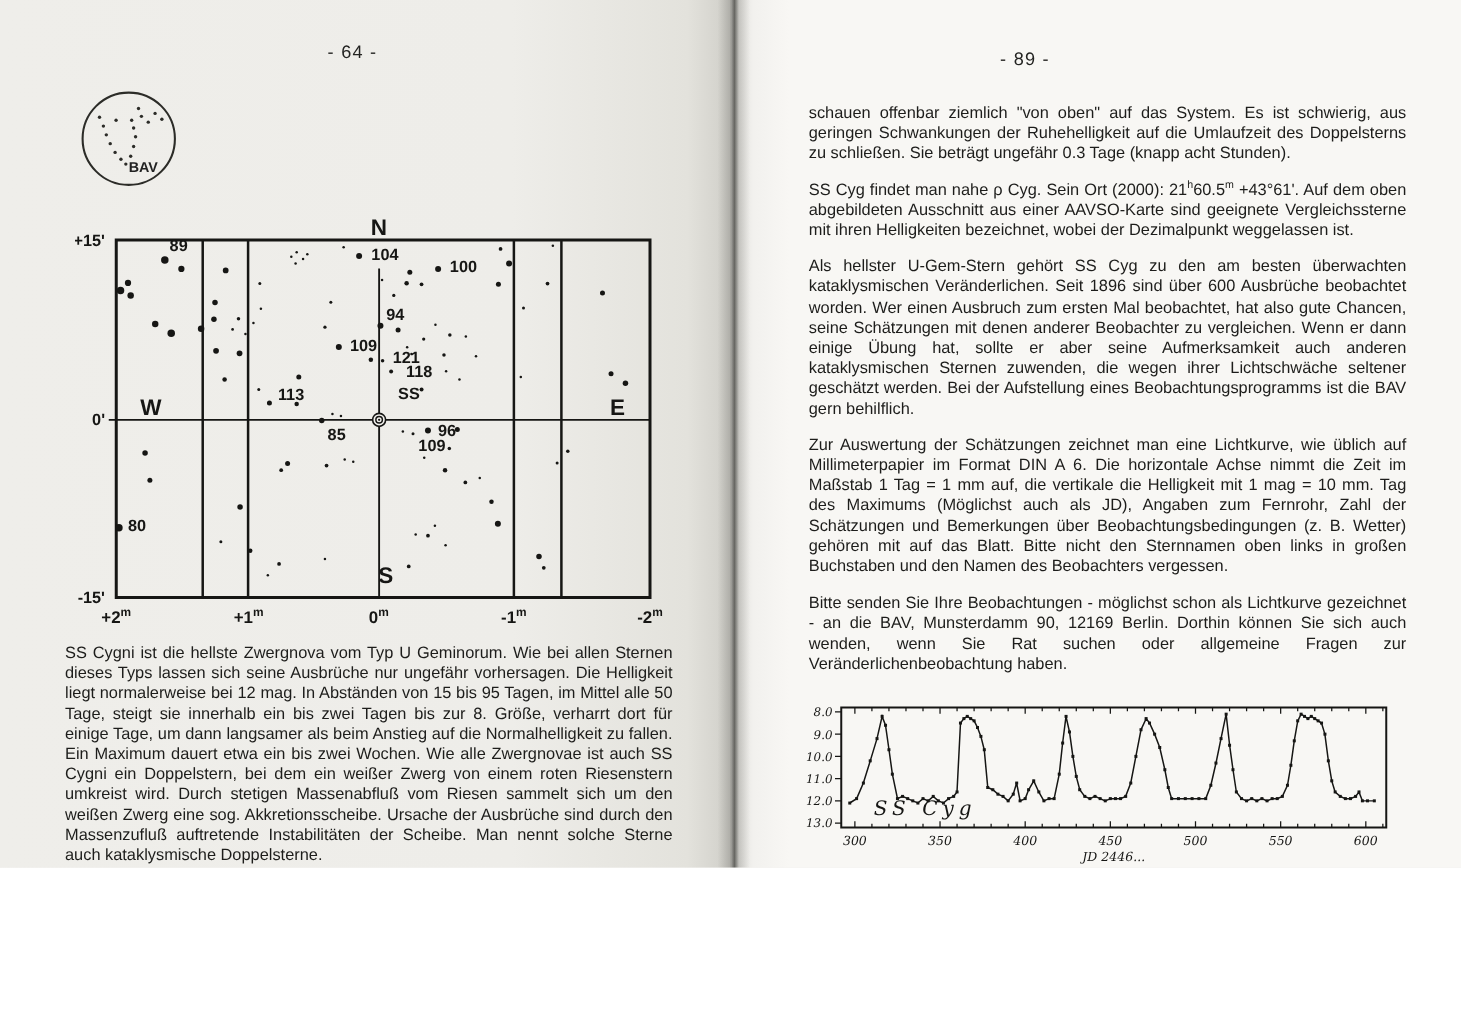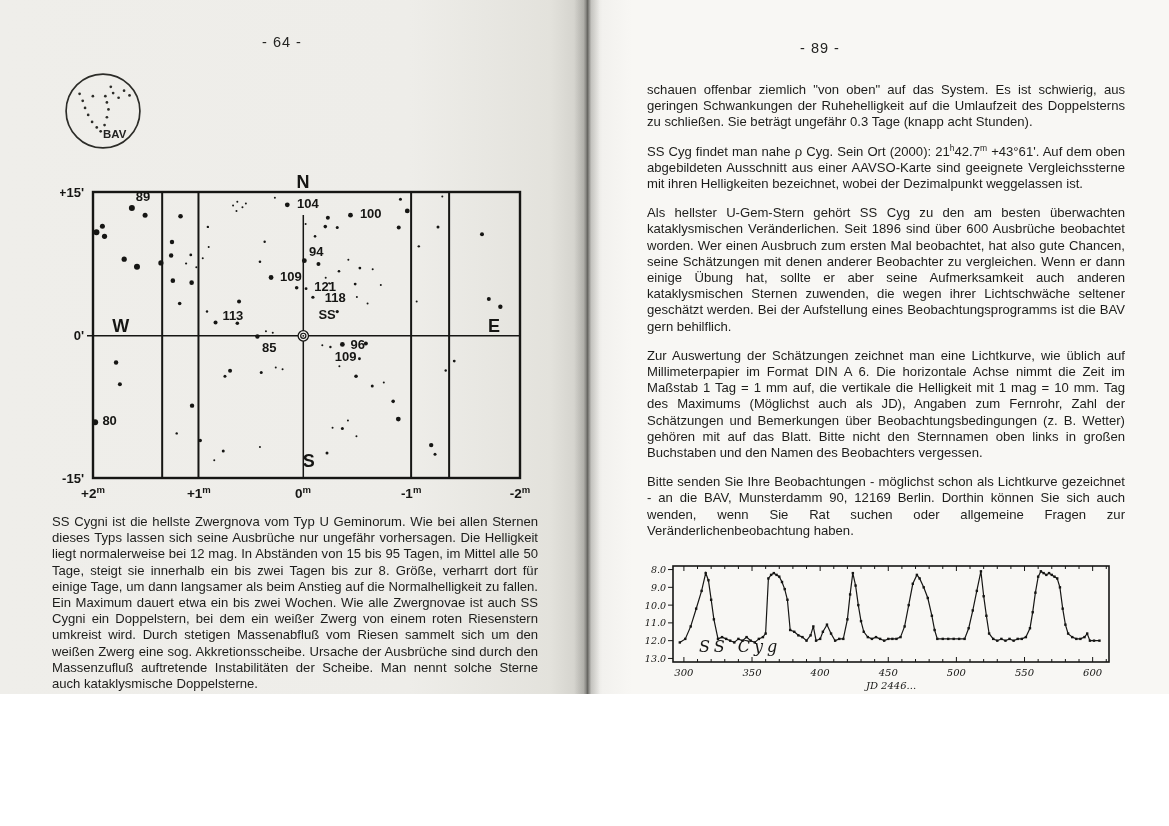--- a/index.html
+++ b/index.html
@@ -206,21 +206,21 @@
     </div>
     <div class="textblock tb-left">
         <p><span>SS Cygni ist die hellste Zwergnova vom Typ U Geminorum. Wie bei allen Sternen dieses Typs lassen sich seine Ausbrüche nur ungefähr  vorhersagen. Die Helligkeit liegt normalerweise bei 12 mag. In Abständen von 15 bis 95 Tagen, im Mittel alle 50 Tage, steigt sie innerhalb ein bis zwei Tagen bis zur 8. Größe, verharrt dort für einige Tage, um dann langsamer als beim Anstieg auf die Normalhelligkeit zu fallen. Ein Maximum dauert etwa ein bis zwei Wochen. Wie alle Zwergnovae ist auch SS Cygni ein Doppelstern, bei dem ein weißer Zwerg von einem roten Riesenstern umkreist wird. Durch stetigen Massenabfluß vom Riesen sammelt sich um den weißen Zwerg eine sog. Akkretionsscheibe. Ursache der Ausbrüche sind durch den Massenzufluß auftretende Instabilitäten der Scheibe. Man nennt solche Sterne auch kataklysmische Doppelsterne.</span></p>
       </div>
   </div>
 
   <div class="page page-right">
     <div class="pagenum pr">- 89 -</div>
     <div class="textblock tb-right">
         <p><span>schauen offenbar ziemlich "von oben" auf das System. Es ist schwierig, aus geringen Schwankungen der Ruhehelligkeit auf die Umlaufzeit des Doppelsterns zu schließen. Sie beträgt ungefähr 0.3 Tage (knapp acht Stunden).</span></p>
-        <p><span>SS Cyg findet man nahe ρ Cyg. Sein Ort  (2000): 21</span><sup>h</sup><span>42.7</span><sup>m</sup><span> +43°61'. Auf dem oben abgebildeten Ausschnitt aus einer AAVSO-Karte sind geeignete Vergleichssterne mit ihren Helligkeiten bezeichnet, wobei der Dezimalpunkt weggelassen ist.</span></p>
+        <p><span>SS Cyg findet man nahe ρ Cyg. Sein Ort  (2000): 21</span><sup>h</sup><span>60.5</span><sup>m</sup><span> +43°61'. Auf dem oben abgebildeten Ausschnitt aus einer AAVSO-Karte sind geeignete Vergleichssterne mit ihren Helligkeiten bezeichnet, wobei der Dezimalpunkt weggelassen ist.</span></p>
         <p><span>Als hellster U-Gem-Stern gehört SS Cyg zu den am besten überwachten kataklysmischen Veränderlichen. Seit 1896 sind über 600 Ausbrüche beobachtet worden. Wer einen Ausbruch zum ersten Mal beobachtet, hat also gute Chancen, seine Schätzungen mit denen anderer Beobachter zu vergleichen. Wenn er dann einige Übung hat, sollte er aber seine Aufmerksamkeit auch anderen kataklysmischen Sternen zuwenden, die wegen ihrer Lichtschwäche seltener geschätzt werden. Bei der Aufstellung eines Beobachtungsprogramms ist die BAV gern behilflich.</span></p>
         <p><span>Zur Auswertung der Schätzungen zeichnet man eine Lichtkurve, wie üblich auf Millimeterpapier im Format DIN A 6. Die horizontale Achse nimmt die Zeit im Maßstab 1 Tag = 1 mm auf, die vertikale die Helligkeit mit 1 mag = 10 mm. Tag des Maximums (Möglichst auch als JD), Angaben zum Fernrohr, Zahl der Schätzungen und Bemerkungen über Beobachtungsbedingungen (z. B. Wetter) gehören mit auf das Blatt. Bitte nicht den Sternnamen oben links in großen Buchstaben und den Namen des Beobachters vergessen.</span></p>
         <p><span>Bitte senden Sie Ihre Beobachtungen - möglichst schon als Lichtkurve gezeichnet - an die BAV, Munsterdamm 90, 12169 Berlin. Dorthin können Sie sich auch wenden, wenn Sie Rat suchen oder allgemeine Fragen zur Veränderlichenbeobachtung haben.</span></p>
       </div>
     <div class="lightcurve">
       <svg width="502" height="137" viewBox="0 0 502 137">
           <rect x="44" y="7" width="436" height="96" fill="none" stroke="#161614" stroke-width="1.6"></rect>
           <line x1="39" y1="10.555555555555559" x2="44" y2="10.555555555555559" stroke="#161614" stroke-width="1"></line>
           <text x="37" y="14.055555555555559" font-size="9.5" text-anchor="end" fill="#161614" class="hand">8.0</text>
           <line x1="39" y1="28.333333333333336" x2="44" y2="28.333333333333336" stroke="#161614" stroke-width="1"></line>

